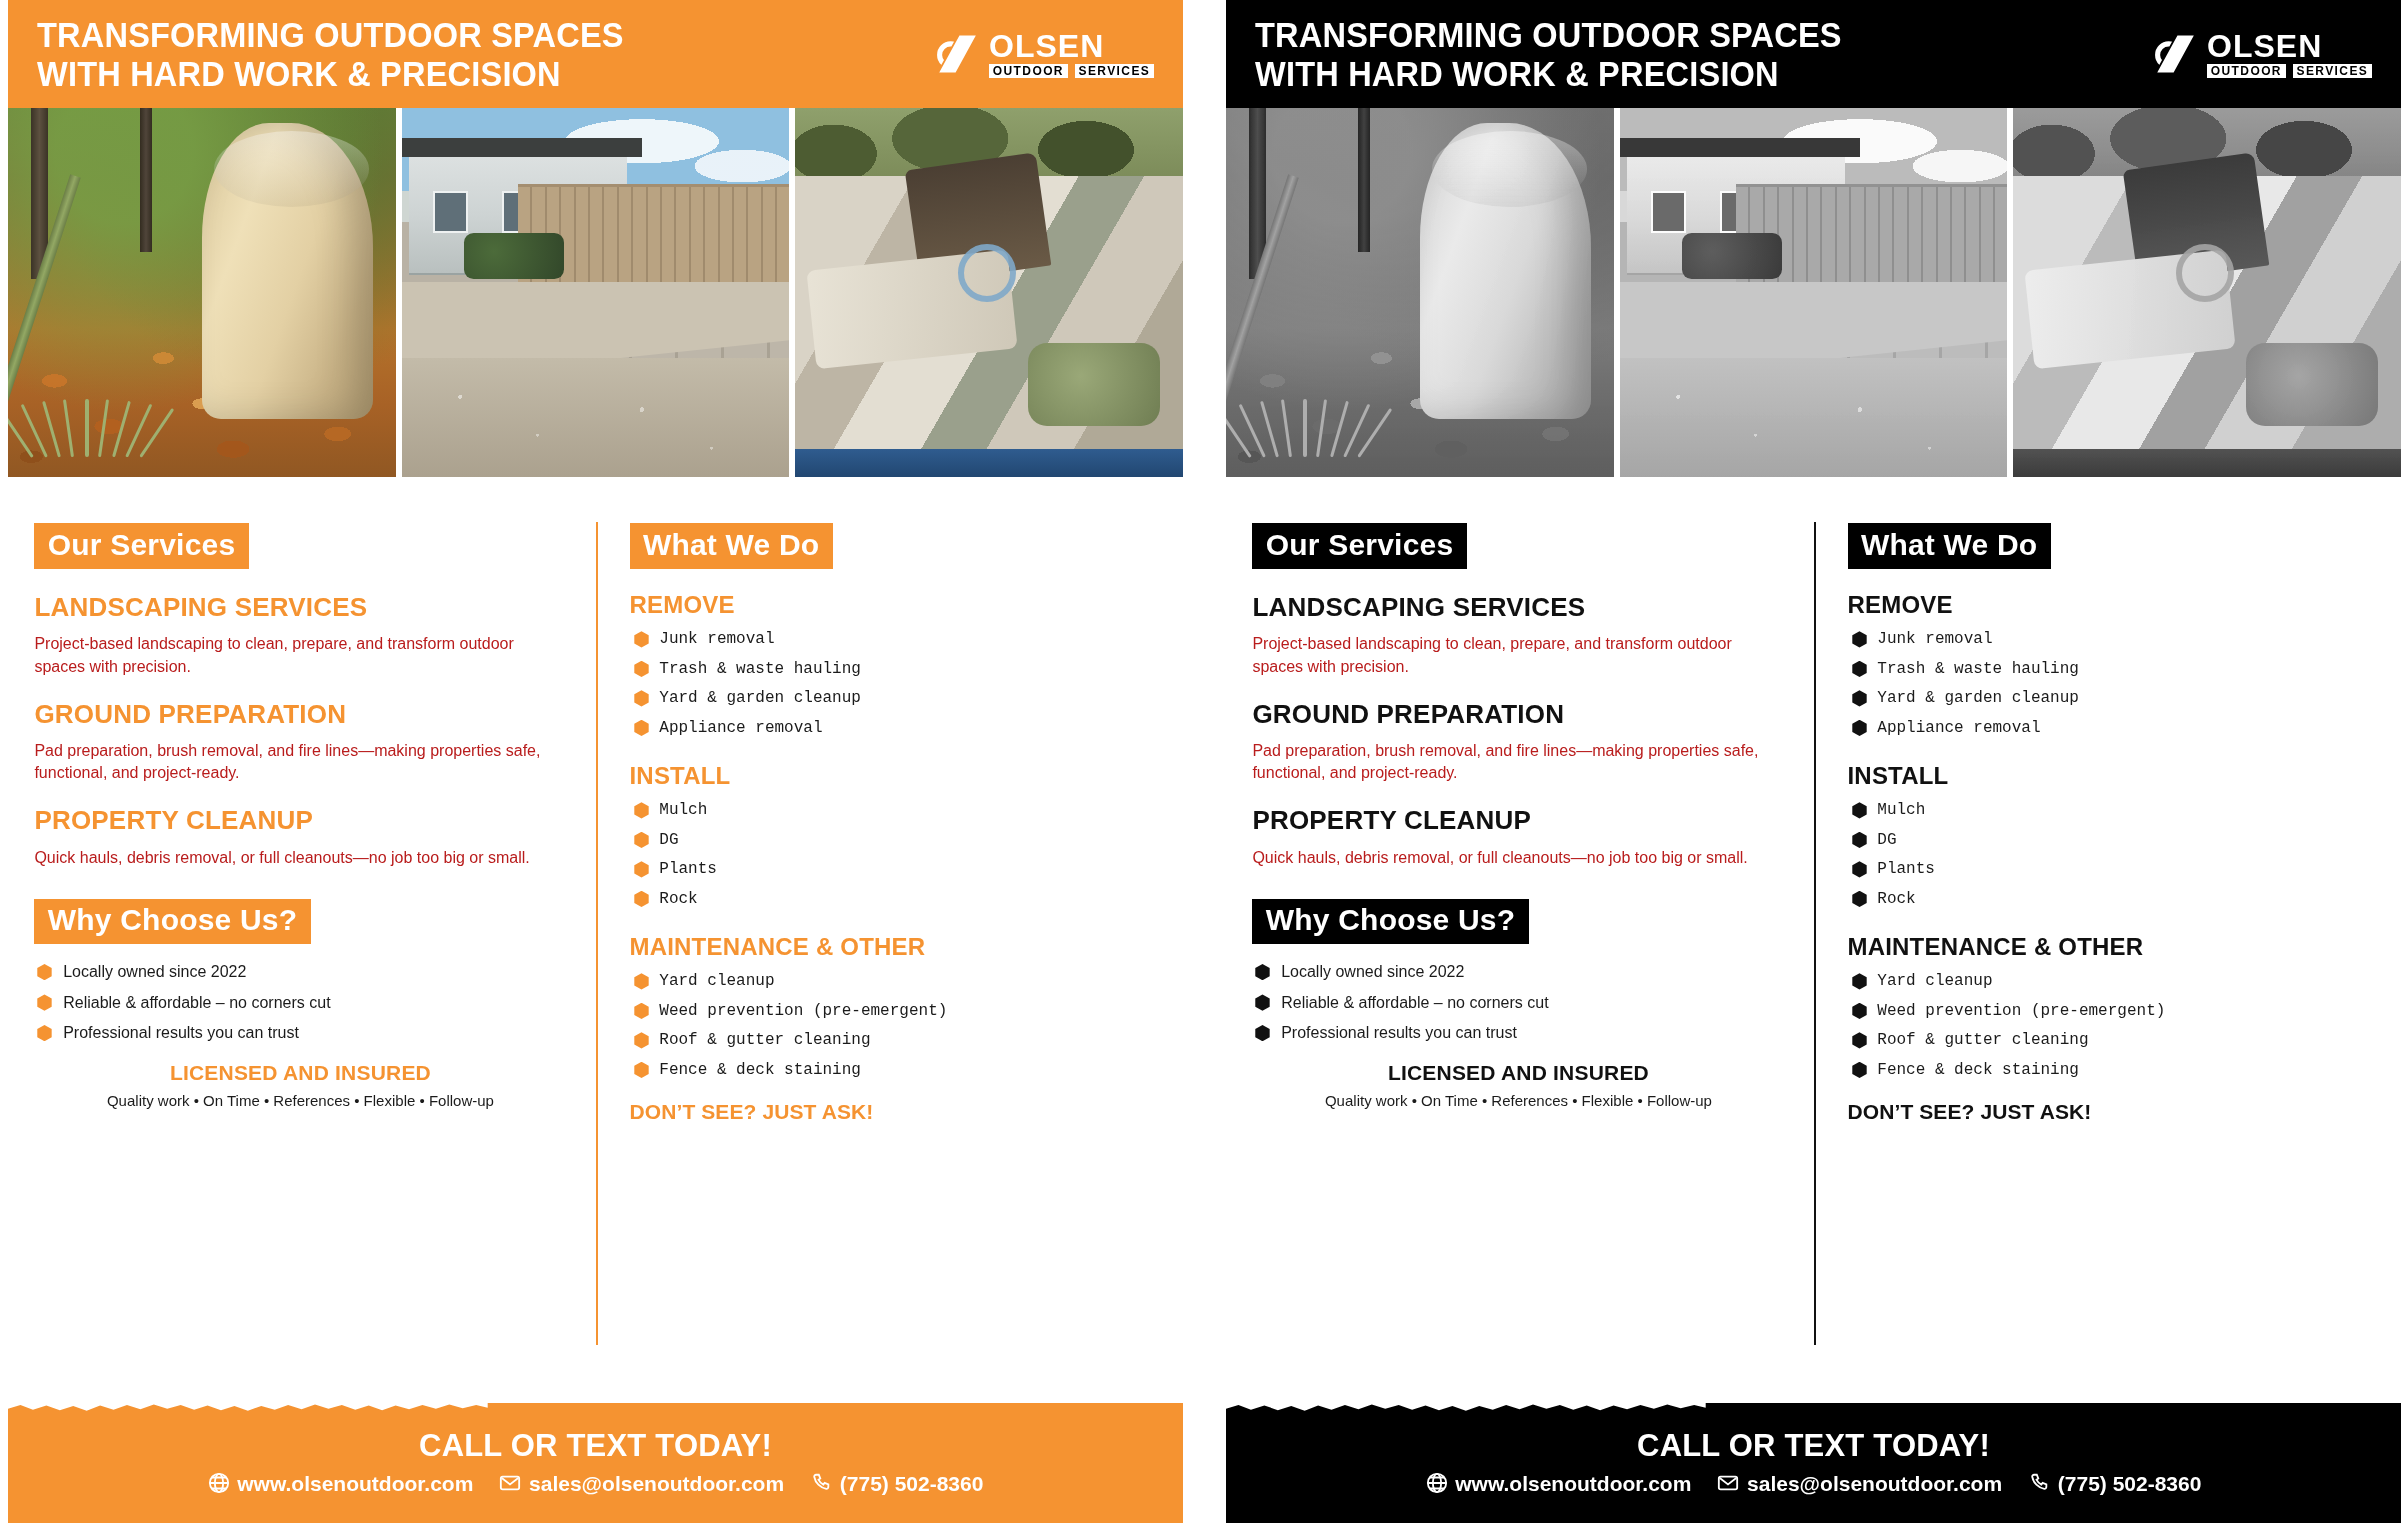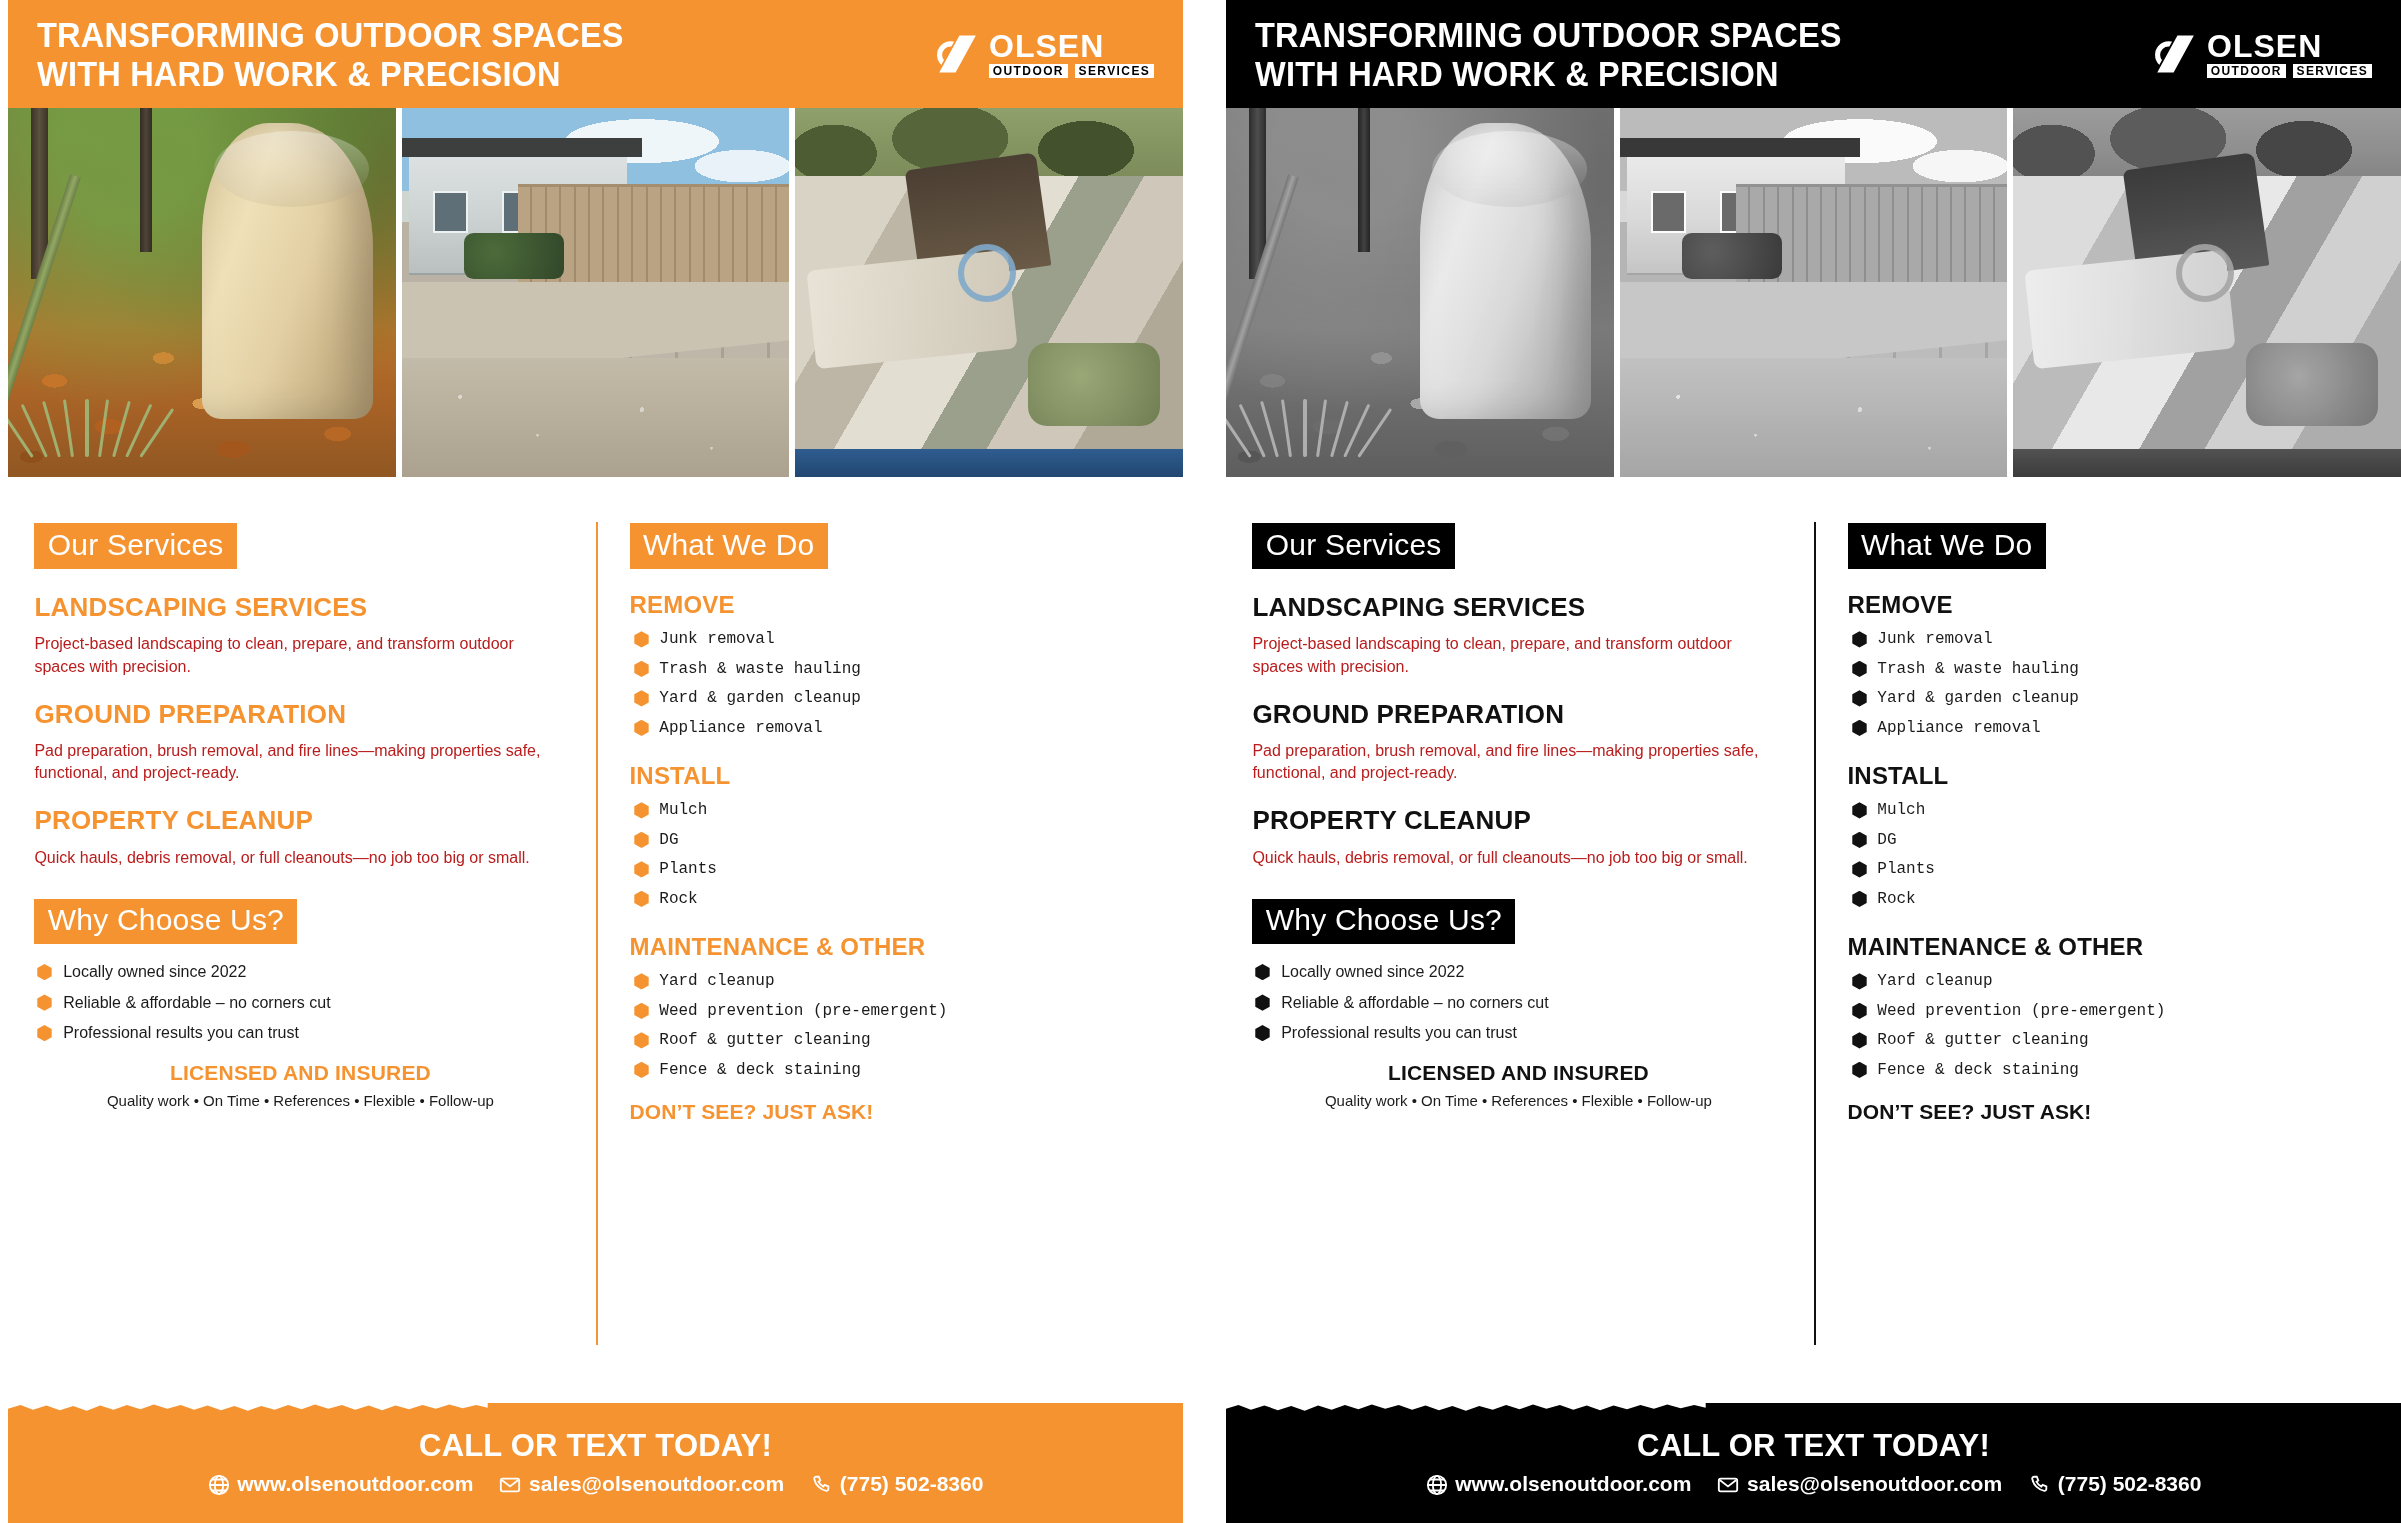--- a/index.html
+++ b/index.html
@@ -292,21 +292,21 @@
     position: absolute;
     left: 0; top: 13.4px; bottom: 58px;
     width: 2.4px;
   }
   .flyer.color .col-right::before { background: #F59331; }
   .flyer.mono .col-right::before { background: #111111; }
 
   .tag {
     display: inline-block;
     color: #ffffff;
-    font-weight: normal;
+    font-weight: bold;
     font-size: 30px;
     padding: 4.8px 13.4px 6.7px 13.4px;
     margin-bottom: 17.3px;
     letter-spacing: 0.2px;
     position: relative;
   }
   .flyer.color .tag { background: #F59331; }
   .flyer.mono .tag { background: #000000; }
   .tag::after {
     content: "";
@@ -428,21 +428,21 @@
     letter-spacing: 0.2px;
   }
   .contact-row {
     display: flex;
     align-items: center;
     gap: 26px;
     color: #ffffff;
     font-size: 21px;
     font-weight: bold;
   }
-  .contact-item { display: flex; align-items: flex-end; gap: 7.7px; }
+  .contact-item { display: flex; align-items: flex-start; gap: 7.7px; }
   .ci-icon { width: 22px; height: 22px; display: inline-block; }
 </style>
 </head>
 <body>
 
 <div class="page">
 
   <div class="flyer color">
 
     <div class="header">

